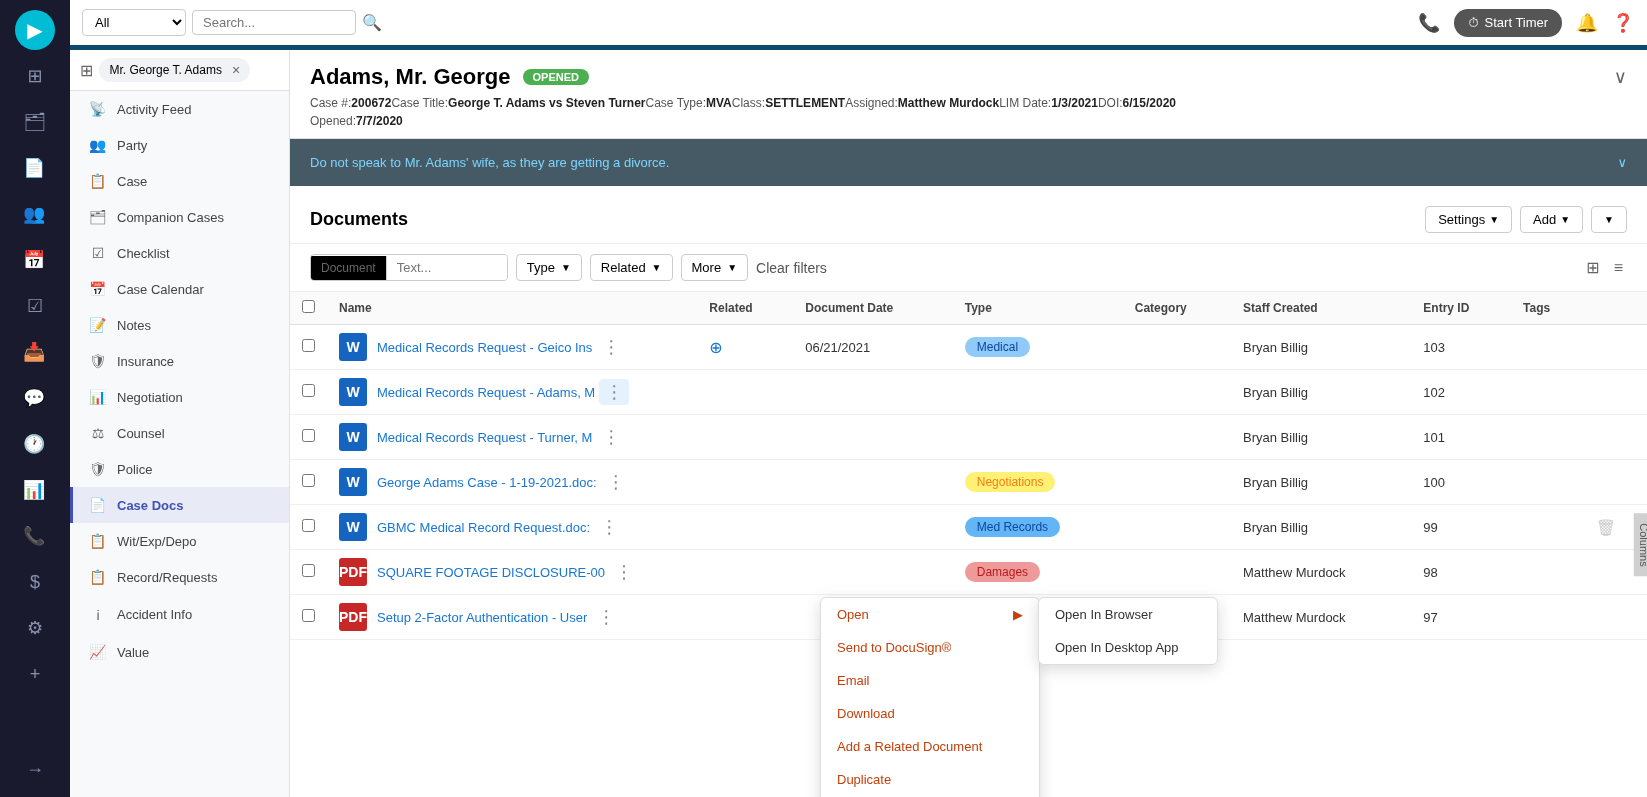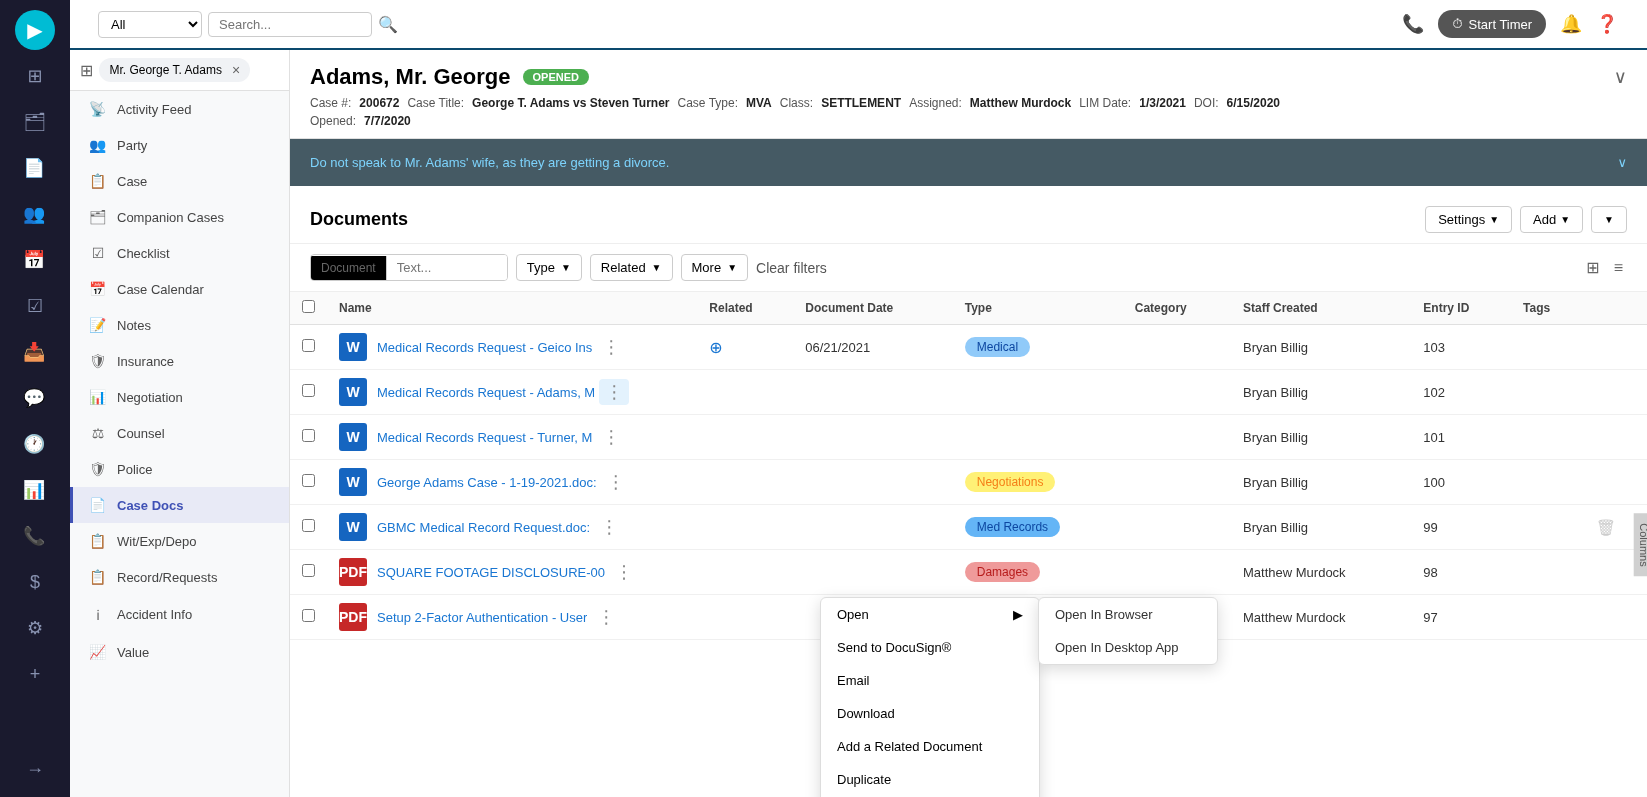--- a/index.html
+++ b/index.html
@@ -25,35 +25,35 @@
     .nav-item { display: flex; align-items: center; gap: 10px; padding: 10px 16px; cursor: pointer; color: #444; border-left: 3px solid transparent; }
     .nav-item.active { background: #e8eaf6; border-left-color: #3f51b5; color: #3f51b5; font-weight: 600; }
     .nav-item .nav-icon { width: 18px; text-align: center; color: #666; font-size: 14px; }
     .nav-item.active .nav-icon { color: #3f51b5; }
     .nav-label { font-size: 13px; }
 
     
     .main { flex: 1; display: flex; flex-direction: column; overflow: hidden; }
 
     
-    .topbar { height: 50px; background: white; border-bottom: 2px solid #0c4a6e; display: flex; align-items: center; padding: 0 28px; gap: 12px; flex-shrink: 0; }
+    .topbar { height: 50px; background: white; border-bottom: 5px solid #0c4a6e; display: flex; align-items: center; padding: 0 12px; gap: 12px; flex-shrink: 0; }
     .search-wrap { display: flex; align-items: center; gap: 6px; }
     .filter-select { border: 1px solid #ccc; border-radius: 4px; padding: 4px 8px; font-size: 13px; cursor: pointer; background: white; }
     .search-input { border: 1px solid #ccc; border-radius: 4px; padding: 4px 10px; font-size: 13px; width: 164px; outline: none; }
     .search-btn { background: none; border: none; cursor: pointer; color: #666; font-size: 16px; }
     .topbar-right { margin-left: auto; display: flex; align-items: center; gap: 14px; }
     .start-timer-btn { background: #555; color: white; border: none; border-radius: 16px; padding: 6px 14px; cursor: pointer; font-size: 13px; display: flex; align-items: center; gap: 6px; }
     .topbar-icon { color: #666; font-size: 18px; cursor: pointer; }
 
     
     .case-header { background: white; padding: 14px 20px 10px; border-bottom: 1px solid #e0e0e0; flex-shrink: 0; }
     .case-title-row { display: flex; align-items: center; gap: 12px; margin-bottom: 6px; }
     .case-title { font-size: 22px; font-weight: 700; }
     .status-badge { background: #4caf50; color: white; font-size: 11px; padding: 2px 10px; border-radius: 12px; font-weight: 600; }
-    .case-meta { font-size: 12px; color: #555; display: flex; gap: 8px; flex-wrap: wrap; align-items: flex-start; }
+    .case-meta { font-size: 12px; color: #555; display: flex; gap: 0; flex-wrap: wrap; align-items: flex-start; }
     .case-meta strong { color: #222; }
     .case-collapse { margin-left: auto; color: #666; cursor: pointer; font-size: 18px; }
 
     
     .alert-bar { background: #455a64; color: #7dd3fc; padding: 16px 20px; font-size: 13px; display: flex; align-items: center; justify-content: space-between; flex-shrink: 0; }
 
     
     .docs-section { flex: 1; background: white; display: flex; flex-direction: column; overflow: hidden; padding: 0; }
     .docs-header { display: flex; align-items: center; padding: 20px 20px 10px; border-bottom: 1px solid #eee; }
     .docs-title { font-size: 18px; font-weight: 600; }
@@ -88,21 +88,21 @@
     .type-badge { padding: 3px 12px; border-radius: 12px; font-size: 12px; font-weight: 500; display: inline-block; }
     .type-medical { background: #90caf9; color: #0d47a1; }
     .type-negotiations { background: #fff176; color: #f57f17; }
     .type-med-records { background: #64b5f6; color: #0d47a1; }
     .type-damages { background: #ef9a9a; color: #b71c1c; }
     .more-btn { background: none; border: none; cursor: pointer; color: #888; font-size: 18px; padding: 2px 6px; border-radius: 4px; }
     .delete-btn { color: #ccc; cursor: pointer; font-size: 16px; }
 
     
     .context-menu { position: absolute; background: white; border: 1px solid #ddd; border-radius: 6px; box-shadow: 0 4px 16px rgba(0,0,0,0.15); z-index: 100; min-width: 220px; top: 305px; left: 530px; }
-    .ctx-item { padding: 9px 16px; cursor: pointer; font-size: 13px; color: #000000; display: flex; align-items: center; justify-content: space-between; }
+    .ctx-item { padding: 9px 16px; cursor: pointer; font-size: 13px; color: #c2410c; display: flex; align-items: center; justify-content: space-between; }
 
     
     .submenu { position: absolute; background: white; border: 1px solid #ddd; border-radius: 6px; box-shadow: 0 4px 16px rgba(0,0,0,0.15); z-index: 101; min-width: 180px; top: 305px; left: 748px; }
     .sub-item { padding: 9px 16px; cursor: pointer; font-size: 13px; color: #333; }
   </style>
 </head>
 <body>
 
 <div class="icon-bar">
   <div class="icon-bar-top">

